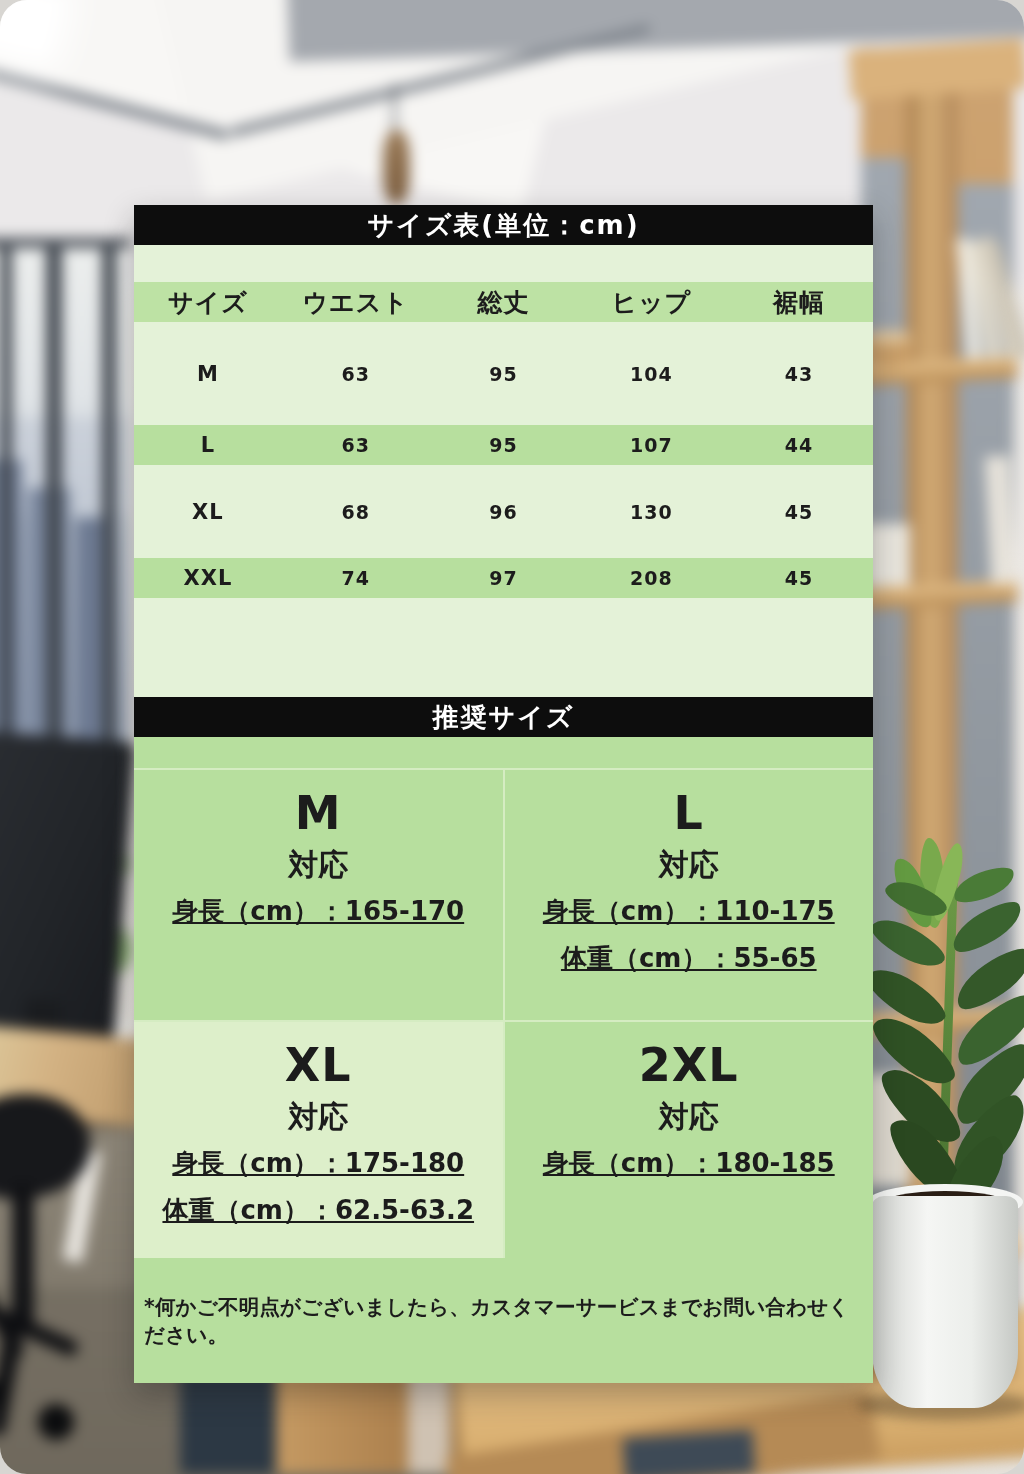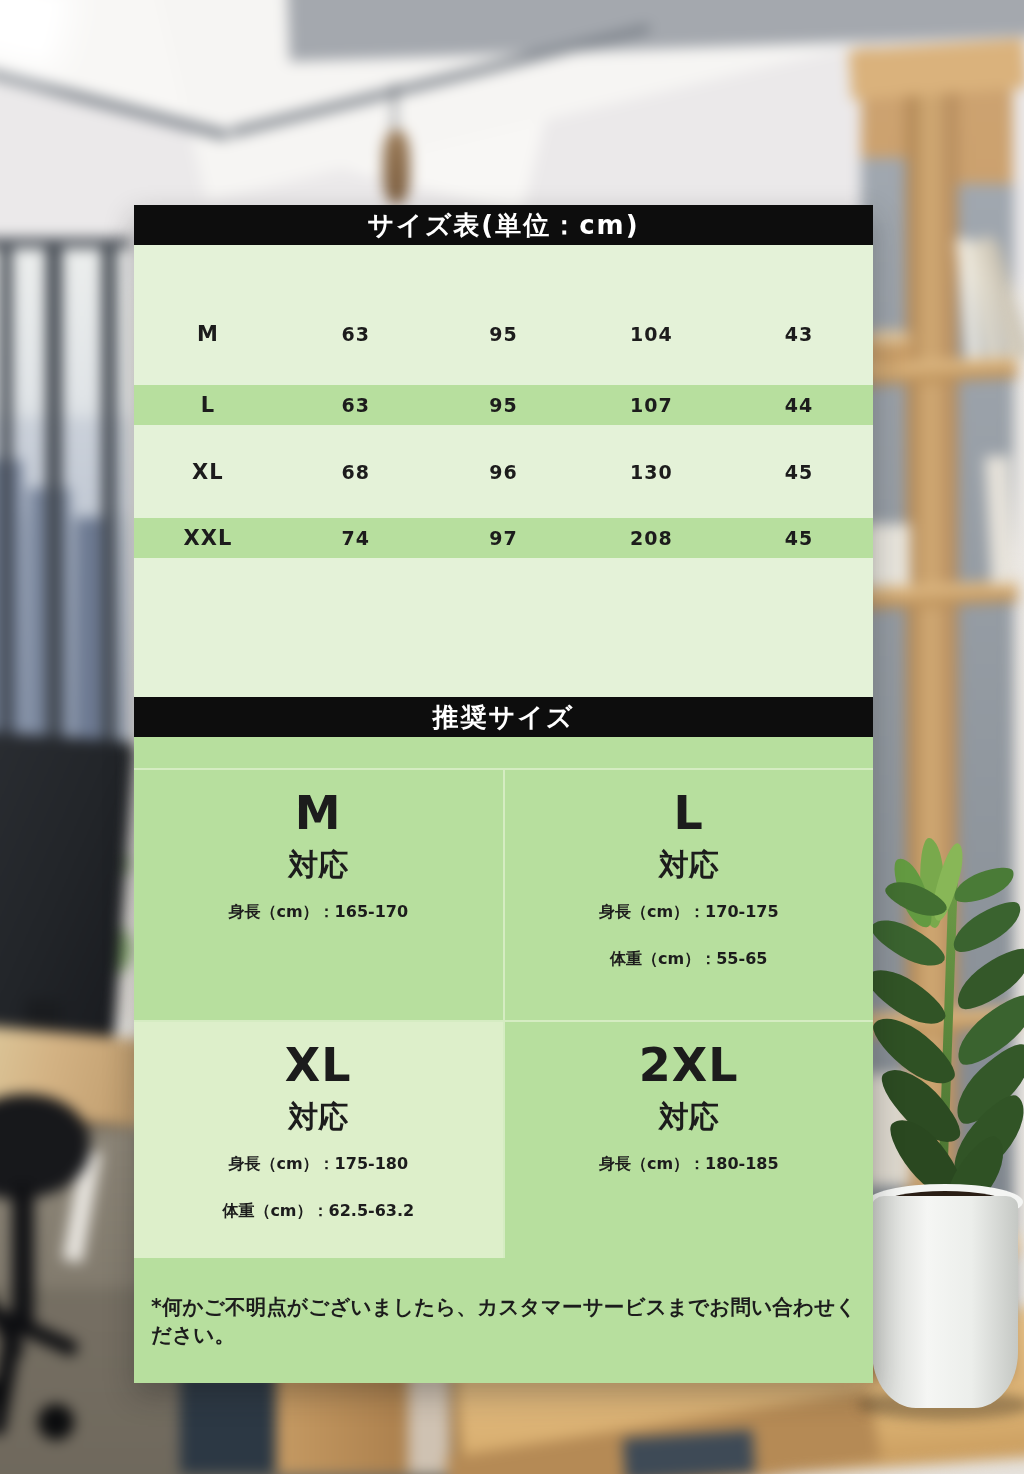--- a/index.html
+++ b/index.html
@@ -1,19 +1,20 @@
 <!DOCTYPE html>
 <html><head>
 <meta charset="utf-8">
 <style>
   html,body{margin:0;padding:0;background:#d8d6d2;}
   .scene{
     position:relative;width:1024px;height:1474px;overflow:hidden;
     font-family:"DejaVu Sans","Liberation Sans",sans-serif;
     background:linear-gradient(180deg,#f0eeec 0%,#ece9e5 40%,#e6e2dc 100%);
+    border-radius:27px;
   }
   
   .bg{position:absolute;inset:-12px;filter:blur(7px);}
   .bg *{position:absolute;}
   .ceiling-base{left:0;top:0;width:1060px;height:300px;background:#ebe9ea;}
   .ceil-plane-l{left:-80px;top:-150px;width:660px;height:300px;background:#f8f7f5;transform:rotate(14deg);}
   .ceil-plane-r{left:170px;top:-200px;width:920px;height:310px;background:#f6f5f3;transform:rotate(-13.5deg);}
   .ceil-gray-strip{left:300px;top:-20px;width:780px;height:80px;background:#a4a8ae;transform:rotate(-2deg);}
   .beam{background:#7c828a;border-radius:3px;}
   .beam-l{left:-6px;top:111px;width:250px;height:10px;transform:rotate(14.7deg);}
@@ -104,23 +105,23 @@
   .r0{height:103px;} .r1{height:40px;background:#b7df9e;} .r2{height:93px;} .r3{height:40px;background:#b7df9e;}
   .t-note{height:99px;display:flex;align-items:center;justify-content:center;}
   .t-note span{font-size:21.5px;font-weight:bold;letter-spacing:.5px;}
   .sec2{height:646px;background:#b7df9e;}
   .s2-band{height:31px;border-bottom:2px solid #d5ecc2;}
   .quads{display:grid;grid-template-columns:1fr 1fr;grid-template-rows:250px 236px;gap:2px;background:#d5ecc2;}
   .quad{background:#b7df9e;text-align:center;padding-top:14px;}
   .quad.soft{background:#ddefca;}
   .q-size{font-size:46px;line-height:58px;font-weight:800;letter-spacing:1px;}
   .q-label{font-size:30px;line-height:46px;font-weight:bold;}
-  .q-line{font-size:16px;line-height:47px;font-weight:bold;}
+  .q-line{font-size:26px;line-height:47px;font-weight:bold;text-decoration:underline;}
   .s2-strip{height:125px;display:flex;align-items:center;justify-content:center;padding:0 10px;box-sizing:border-box;}
-  .s2-strip span{font-size:20.5px;font-weight:bold;letter-spacing:.2px;margin-left:7px;}
+  .s2-strip span{font-size:20.5px;font-weight:bold;letter-spacing:.2px;}
 </style>
 </head>
 <body>
 
 <div class="scene">
 
   <div class="bg">
     <div class="ceiling-base"></div>
     <div class="ceil-plane-l"></div>
     <div class="ceil-plane-r"></div>
@@ -219,20 +220,27 @@
   </div>
 
   <div class="panel">
 
     <div class="bar">
       <span>サイズ表(単位：cm)</span>
     </div>
 
     <div class="sec1">
       <div class="t-spacer"></div>
+      <div class="t-head">
+        <span>サイズ</span>
+        <span>ウエスト</span>
+        <span>総丈</span>
+        <span>ヒップ</span>
+        <span>裾幅</span>
+      </div>
       <div class="t-row r0">
         <span>M</span>
         <span>63</span>
         <span>95</span>
         <span>104</span>
         <span>43</span>
       </div>
       <div class="t-row r1">
         <span>L</span>
         <span>63</span>
@@ -264,21 +272,21 @@
       <div class="s2-band"></div>
       <div class="quads">
         <div class="quad">
           <div class="q-size">M</div>
           <div class="q-label">対応</div>
           <div class="q-line">身長（cm）：165-170</div>
         </div>
         <div class="quad">
           <div class="q-size">L</div>
           <div class="q-label">対応</div>
-          <div class="q-line">身長（cm）：170-175</div>
+          <div class="q-line">身長（cm）：110-175</div>
           <div class="q-line">体重（cm）：55-65</div>
         </div>
         <div class="quad soft">
           <div class="q-size">XL</div>
           <div class="q-label">対応</div>
           <div class="q-line">身長（cm）：175-180</div>
           <div class="q-line">体重（cm）：62.5-63.2</div>
         </div>
         <div class="quad">
           <div class="q-size">2XL</div>

